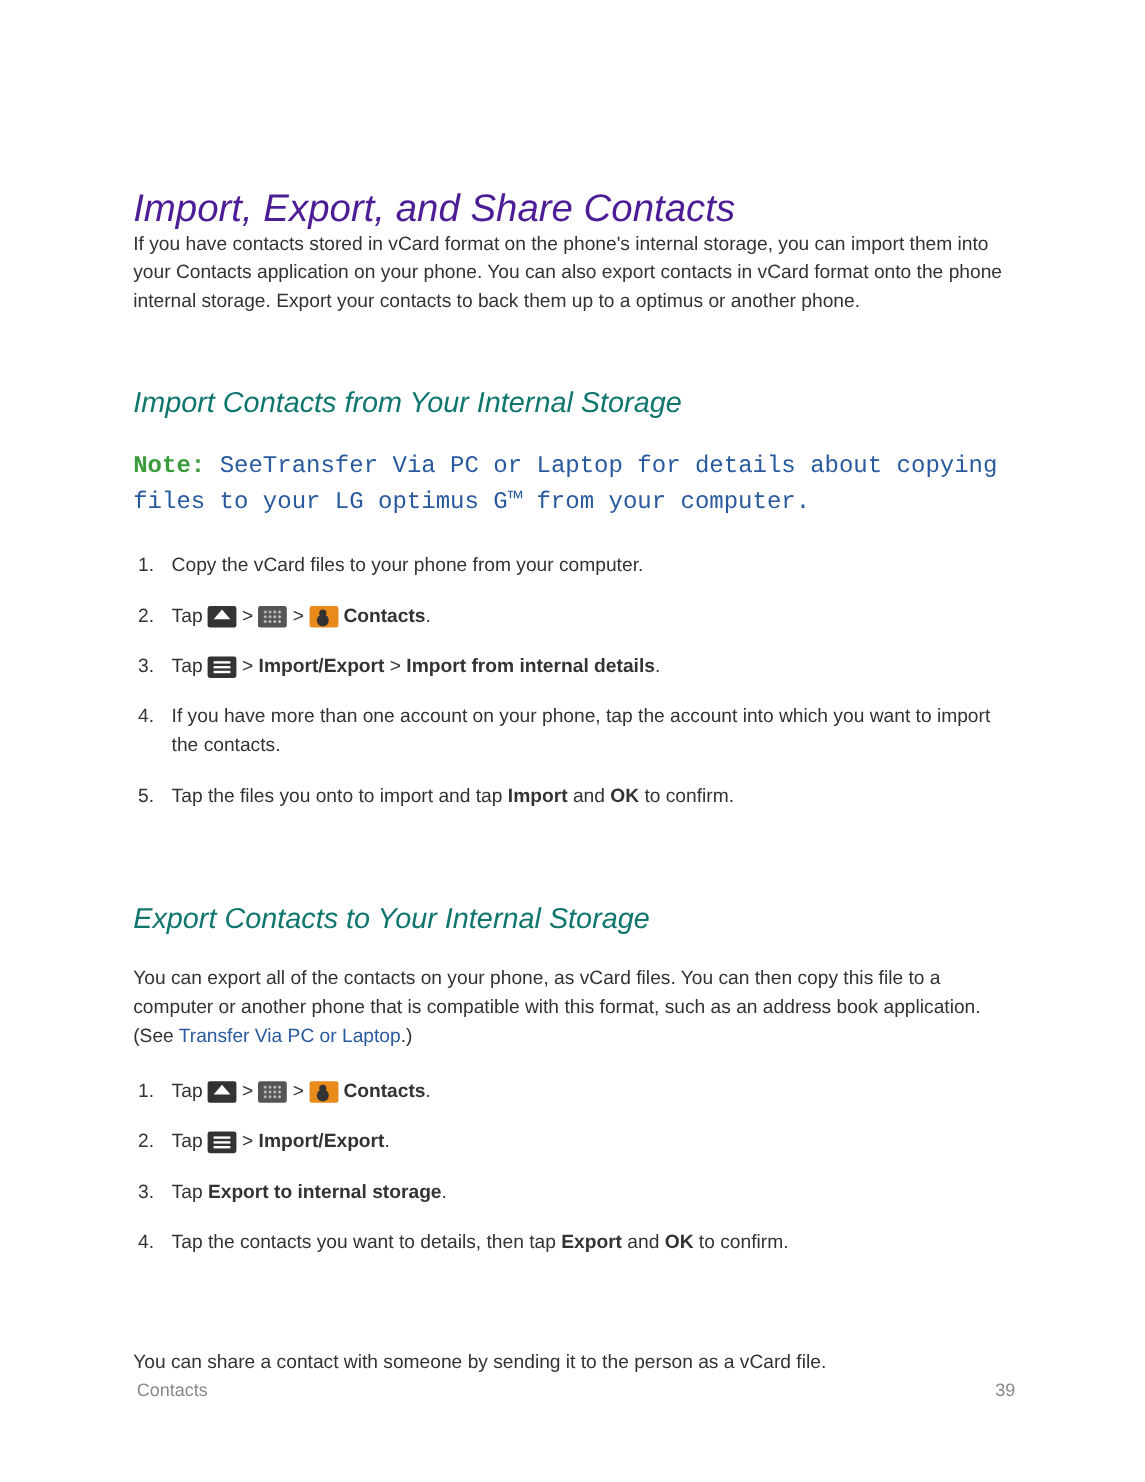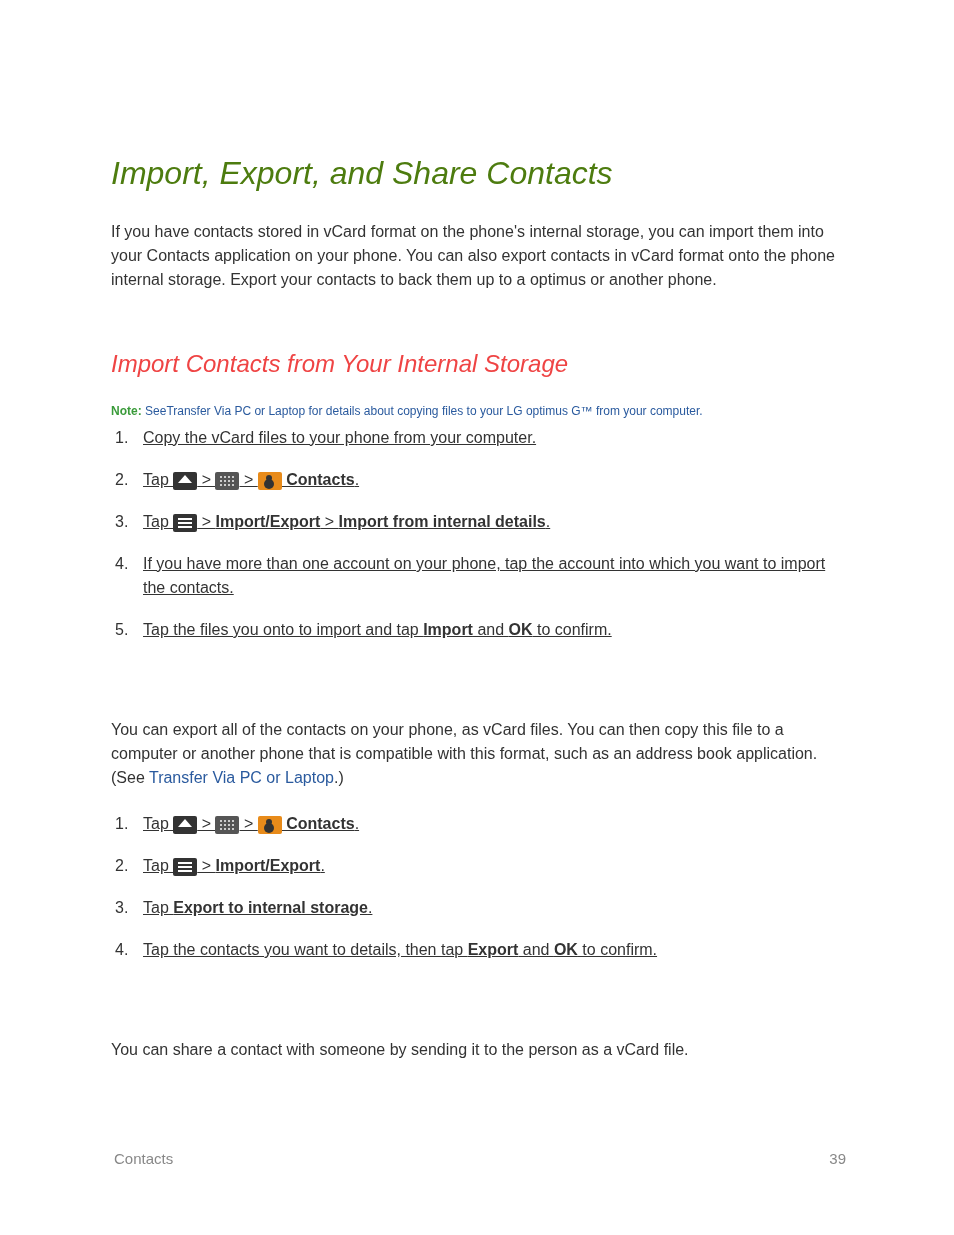--- a/index.html
+++ b/index.html
@@ -11,57 +11,56 @@
       color: #333;
       position: relative;
     }
     .page {
       padding: 155px 108px 0 111px;
     }
     h1 {
       font-size: 32px;
       font-style: italic;
       font-weight: normal;
-      color: #4d7c0f;
-      margin-bottom: 28px;
+      color: #4c1d95;
     }
     h2 {
       font-size: 24px;
       font-style: italic;
       font-weight: normal;
-      color: #ef4444;
+      color: #0f766e;
       margin-bottom: 24px;
     }
     p {
       font-size: 16px;
       line-height: 1.5;
       color: #333;
       margin-bottom: 22px;
     }
     .note-line {
-      font-size: 12px;
+      font-size: 20px;
       line-height: 1.5;
       color: #2a5a9e;
-      margin-bottom: 6px;
+      margin-bottom: 26px;
+      font-family: Liberation Mono, monospace;
     }
     .note-label {
       color: #3a9b3a;
       font-weight: bold;
     }
     .note-see {
       color: #2a5a9e;
     }
     .link {
       color: #2a5a9e;
     }
     ol {
       list-style: none;
       counter-reset: item;
       margin-bottom: 40px;
-      text-decoration: underline;
     }
     ol li {
       counter-increment: item;
       font-size: 16px;
       line-height: 1.5;
       color: #333;
       padding-left: 32px;
       position: relative;
       margin-bottom: 18px;
     }
@@ -163,20 +162,21 @@
       <span>Tap </span><span class="icon icon-menu"></span><span> &gt; </span><span class="bold">Import/Export</span><span> &gt; </span><span class="bold">Import from internal details</span><span>.</span>
     </li>
     <li>If you have more than one account on your phone, tap the account into which you want to import the contacts.</li>
     <li>
       <span>Tap the files you onto to import and tap </span><span class="bold">Import</span><span> and </span><span class="bold">OK</span><span> to confirm.</span>
     </li>
   </ol>
 
   <div class="section-gap"></div>
 
+  <h2>Export Contacts to Your Internal Storage</h2>
 
   <p>
     <span>You can export all of the contacts on your phone, as vCard files. You can then copy this file to a computer or another phone that is compatible with this format, such as an address book application. (See </span><span class="link">Transfer Via PC or Laptop</span><span>.)</span>
   </p>
 
   <ol>
     <li>
       <span>Tap </span><span class="icon icon-home"></span><span> &gt; </span><span class="icon icon-apps"></span><span> &gt; </span><span class="icon icon-contact"></span><span class="bold"> Contacts</span><span>.</span>
     </li>
     <li>

